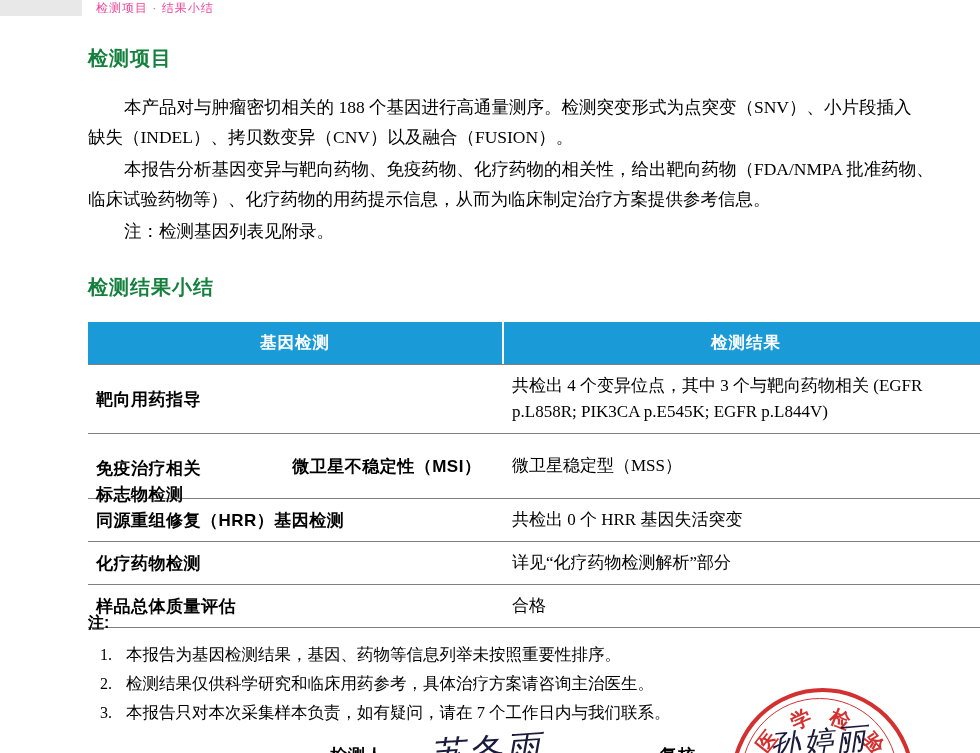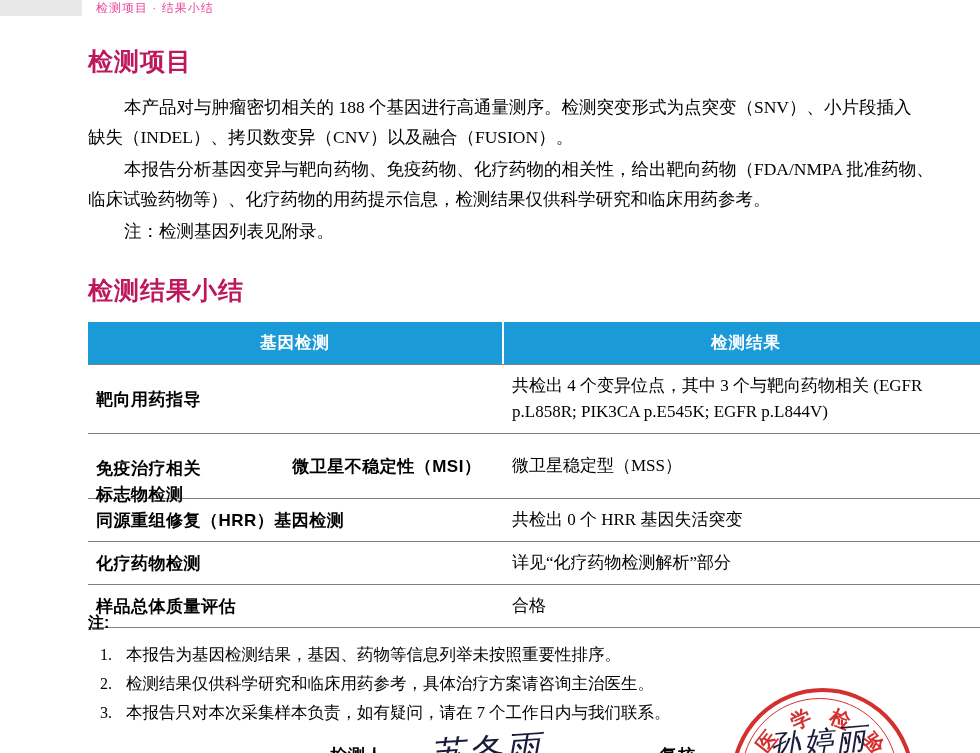--- a/index.html
+++ b/index.html
@@ -48,23 +48,23 @@
   }
 
   .content {
     position: absolute;
     left: 0; top: 16px;
     width: 980px;
   }
 
   h2.section-title {
     font-family: "Liberation Sans", sans-serif;
-    font-size: 25px;
-    font-weight: bold;
-    color: #be185d;
+    font-size: 20px;
+    font-weight: bold;
+    color: #15803d;
     margin: 0;
     padding: 0;
     letter-spacing: 1px;
   }
   .sec1-title { position: absolute; left: 88px; top: 29px; }
   .sec2-title { position: absolute; left: 88px; top: 258px; }
 
   p.para {
     position: absolute;
     font-size: 17.5px;
@@ -236,21 +236,21 @@
 
     <h2 class="section-title sec1-title">检测项目</h2>
 
     <p class="para p1">
       <span class="indent"></span><span>本产品对与肿瘤密切相关的 188 个基因进行高通量测序。检测突变形式为点突变（SNV）、小片段插入</span><br>
       <span>缺失（INDEL）、拷贝数变异（CNV）以及融合（FUSION）。</span>
     </p>
 
     <p class="para p2">
       <span class="indent"></span><span>本报告分析基因变异与靶向药物、免疫药物、化疗药物的相关性，给出靶向药物（FDA/NMPA 批准药物、</span><br>
-      <span>临床试验药物等）、化疗药物的用药提示信息，检测结果仅供科学研究和临床用药参考。</span>
+      <span>临床试验药物等）、化疗药物的用药提示信息，从而为临床制定治疗方案提供参考信息。</span>
     </p>
 
     <p class="para p3">
       <span class="indent"></span><span>注：检测基因列表见附录。</span>
     </p>
 
     <h2 class="section-title sec2-title">检测结果小结</h2>
 
     <table class="result-table">
       <colgroup>

